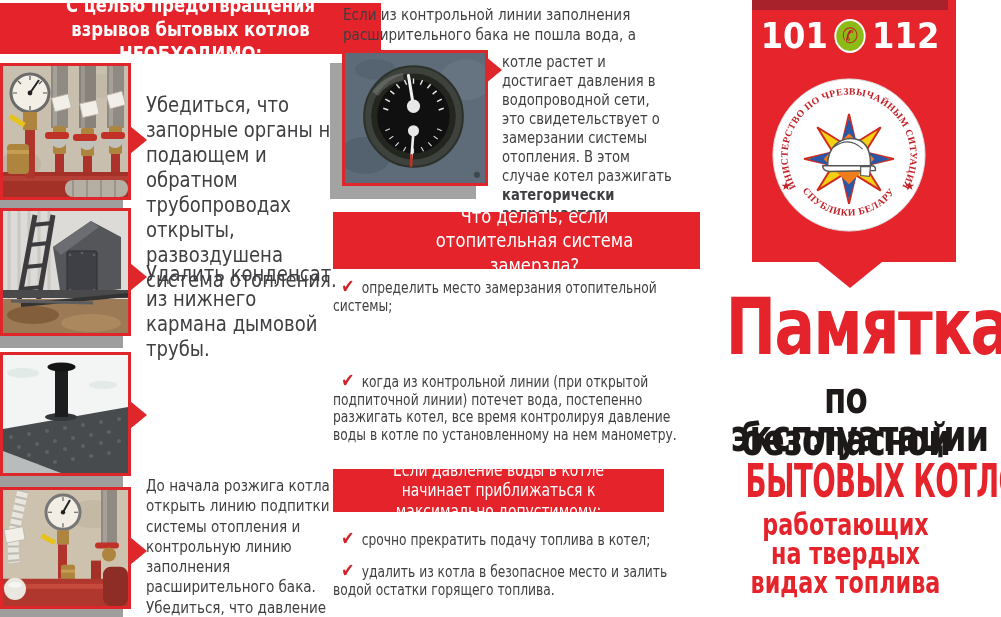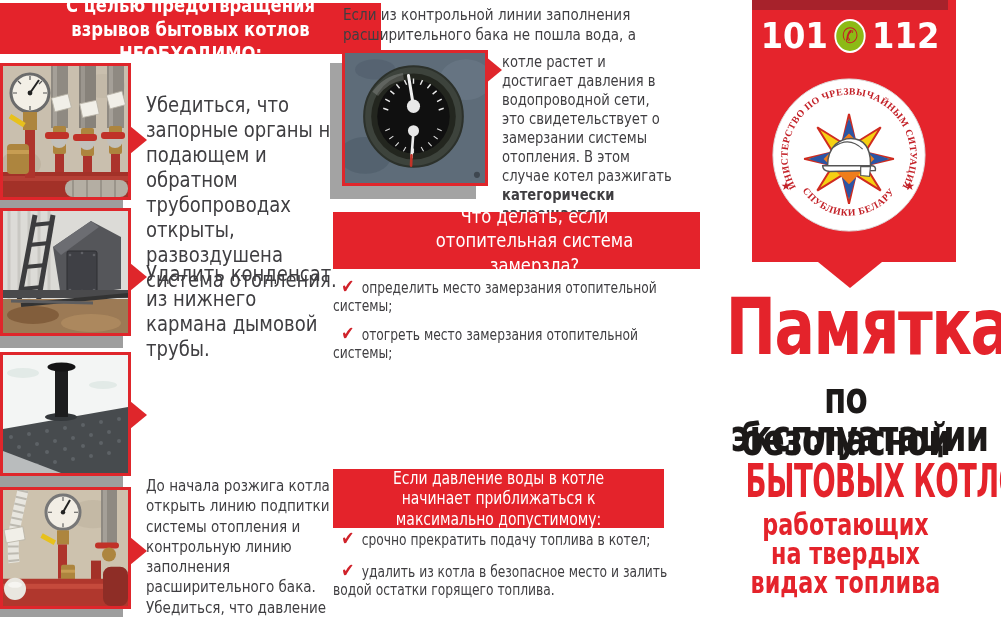--- a/index.html
+++ b/index.html
@@ -231,25 +231,25 @@
     <div class="cx"><span>котле растет и достигает давления в водопроводной сети, это свидетельствует о замерзании системы отопления. В этом случае котел разжигать </span><b>категорически запрещается</b><span>.</span></div>
   </div>
 
   <div class="abs banner" style="left:333px;top:212px;width:331px;height:57px;font-size:20px;line-height:24.5px;padding-left:36px;">
     <div class="inner cxc">Что делать, если отопительная система замерзла?</div>
   </div>
 
   <div class="abs step" style="left:333px;top:278px;width:420px;">
     <div class="cx"><span class="chk">✔</span><span>определить место замерзания отопительной системы;</span></div>
   </div>
-  <div class="abs step" style="left:333px;top:325px;width:420px;">
-    <div class="cx"><span class="chk">✔</span><span>отогреть место замерзания отопительной системы;</span></div>
-  </div>
-
-  <div class="abs banner" style="left:333px;top:469px;width:331px;height:59px;font-size:17px;line-height:20.5px;">
+  <div class="abs step" style="left:333px;top:372px;width:420px;">
+    <div class="cx"><span class="chk">✔</span><span>когда из контрольной линии (при открытой подпиточной линии) потечет вода, постепенно разжигать котел, все время контролируя давление воды в котле по установленному на нем манометру.</span></div>
+  </div>
+
+  <div class="abs banner" style="left:333px;top:469px;width:331px;height:43px;font-size:17px;line-height:20.5px;">
     <div class="inner cxc">Если давление воды в котле начинает приближаться к максимально допустимому:</div>
   </div>
 
   <div class="abs step" style="left:333px;top:530px;width:420px;">
     <div class="cx"><span class="chk">✔</span><span>срочно прекратить подачу топлива в котел;</span></div>
   </div>
   <div class="abs step" style="left:333px;top:562px;width:420px;">
     <div class="cx"><span class="chk">✔</span><span>удалить из котла в безопасное место и залить водой остатки горящего топлива.</span></div>
   </div>
 

